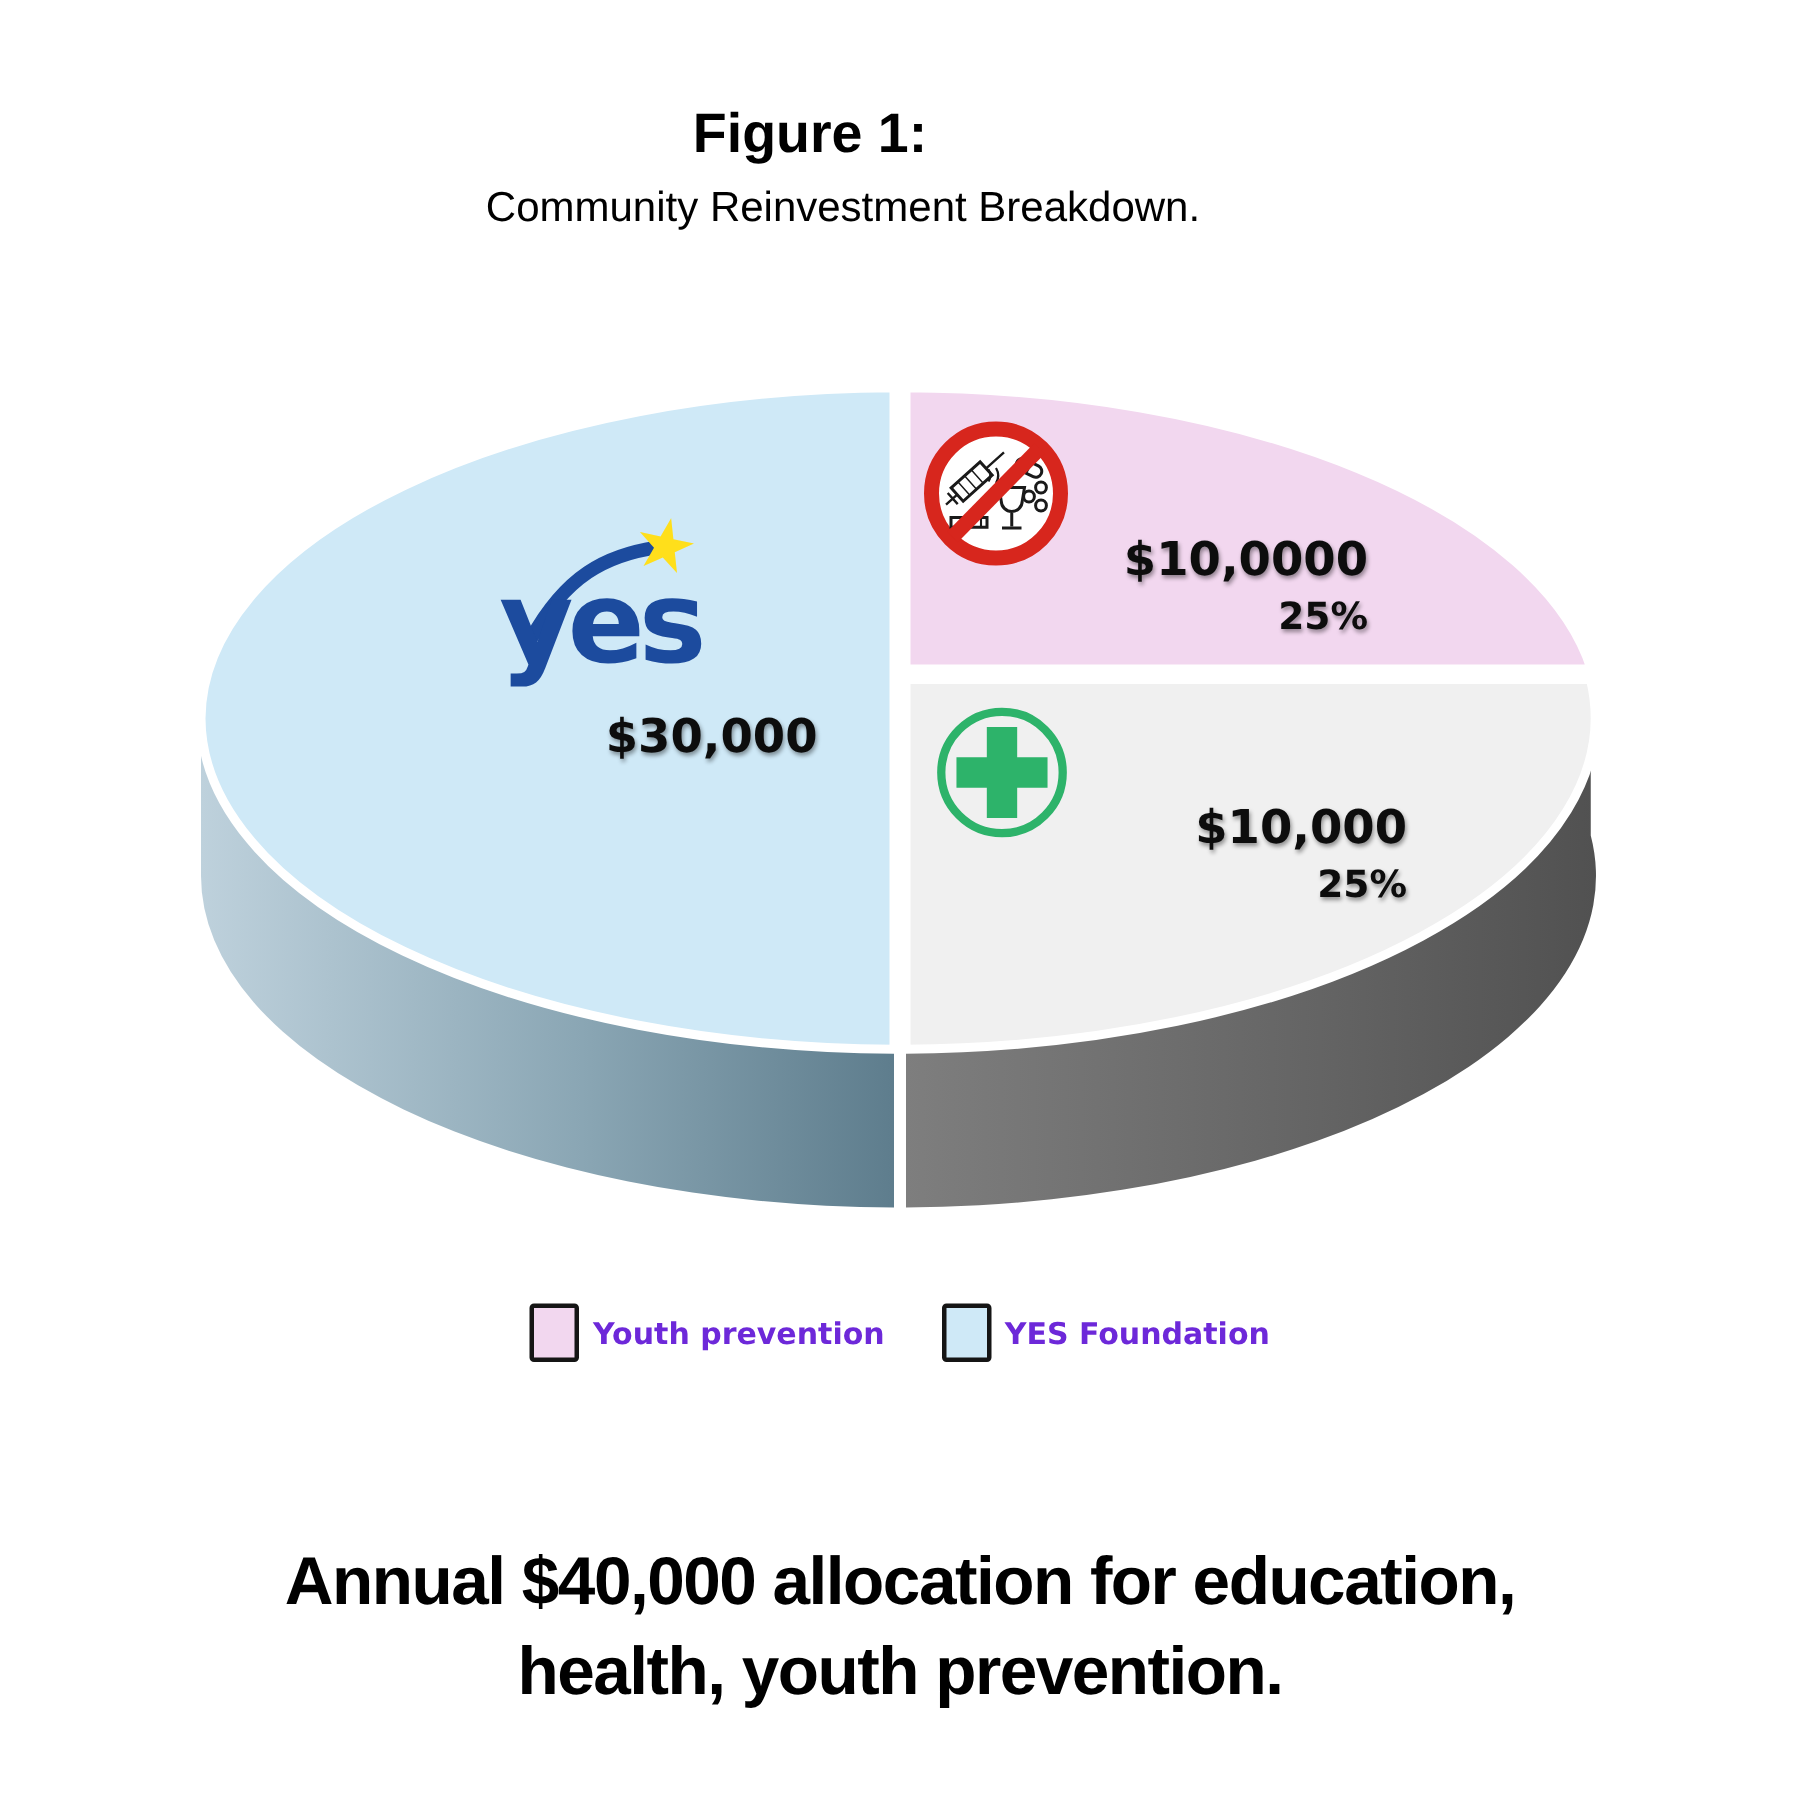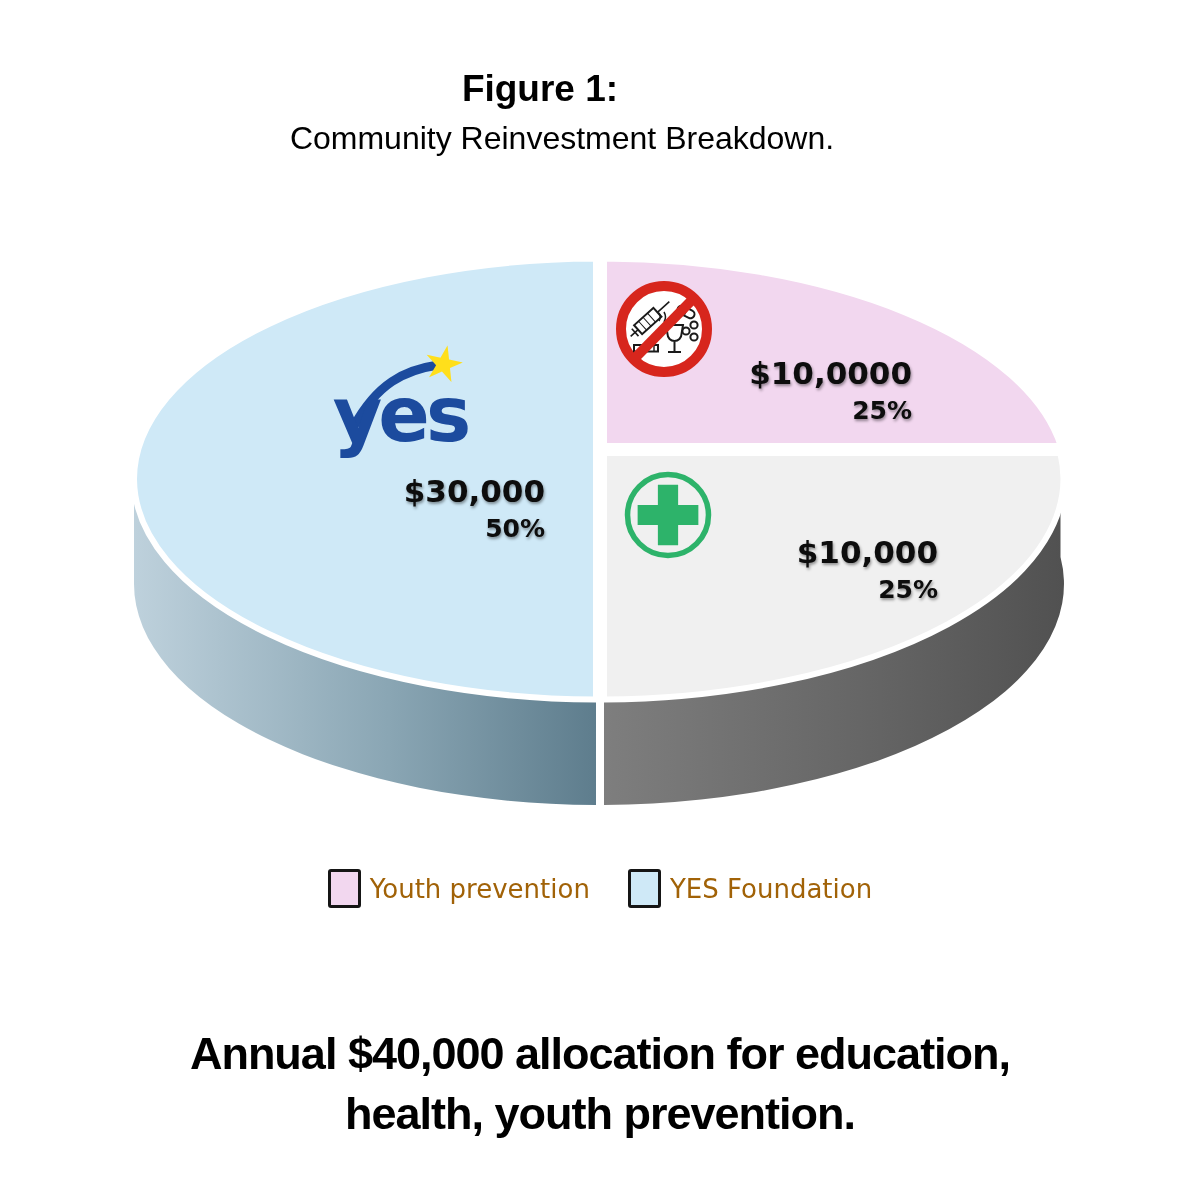--- a/index.html
+++ b/index.html
@@ -2,34 +2,34 @@
 <html><head>
 <meta charset="utf-8">
 <style>
   html,body{margin:0;padding:0;background:#fff;}
   #canvas{position:relative;width:1200px;height:1200px;background:#ffffff;overflow:hidden;
           font-family:"Liberation Sans",sans-serif;}
   .abs{position:absolute;}
   
   .title-wrap{top:66px;left:0;width:1080px;text-align:center;color:#000;}
   .title-line1{font-size:37px;font-weight:bold;line-height:46px;}
-  .title-line2{font-size:32px;font-weight:400;line-height:52px;margin-left:44px;}
+  .title-line2{font-size:28px;font-weight:400;line-height:52px;margin-left:44px;}
   
   .slice-label{width:260px;text-align:right;color:#0d0d0d;
                font-family:"DejaVu Sans","Liberation Sans",sans-serif;font-weight:bold;
                text-shadow:1px 2px 3px rgba(0,0,0,.40);}
   .slice-label .val{font-size:31px;line-height:38px;}
   .slice-label .pct{font-size:25px;line-height:38px;}
   
   .legend{top:869px;left:0;width:1200px;display:flex;justify-content:center;
           align-items:center;gap:38px;}
   .legend-item{display:flex;align-items:center;gap:9px;}
   .legend-swatch{width:27px;height:33px;border:3px solid #151515;border-radius:3px;}
   .legend-label{font-family:"DejaVu Sans","Liberation Sans",sans-serif;
-                font-weight:normal;font-size:26px;color:#a16207;}
+                font-weight:bold;font-size:20px;color:#6d28d9;}
   
   .caption{top:1024px;left:0;width:1200px;text-align:center;color:#000;
            font-weight:bold;font-size:45px;line-height:60px;letter-spacing:-1px;}
   svg text.logo-text{font-family:"DejaVu Sans","Liberation Sans",sans-serif;font-weight:bold;}
 </style>
 </head>
 <body>
 
 <div id="canvas">
 
@@ -102,21 +102,20 @@
     <path fill="#2db36a" d="M 39 17 h22 v22 h22 v22 h-22 v22 h-22 v-22 h-22 v-22 h22 Z"></path>
   </svg>
 
   <div class="abs slice-label" style="left:652px;top:354px">
     <div class="val">$10,0000</div>
     <div class="pct">25%</div>
   </div>
 
   <div class="abs slice-label" style="left:285px;top:472px">
     <div class="val">$30,000</div>
-    <div class="pct">50%</div>
   </div>
 
   <div class="abs slice-label" style="left:678px;top:533px">
     <div class="val">$10,000</div>
     <div class="pct">25%</div>
   </div>
 
   <div class="abs legend">
     <div class="legend-item">
       <span class="legend-swatch" style="background-color: rgb(242, 215, 239);"></span>

